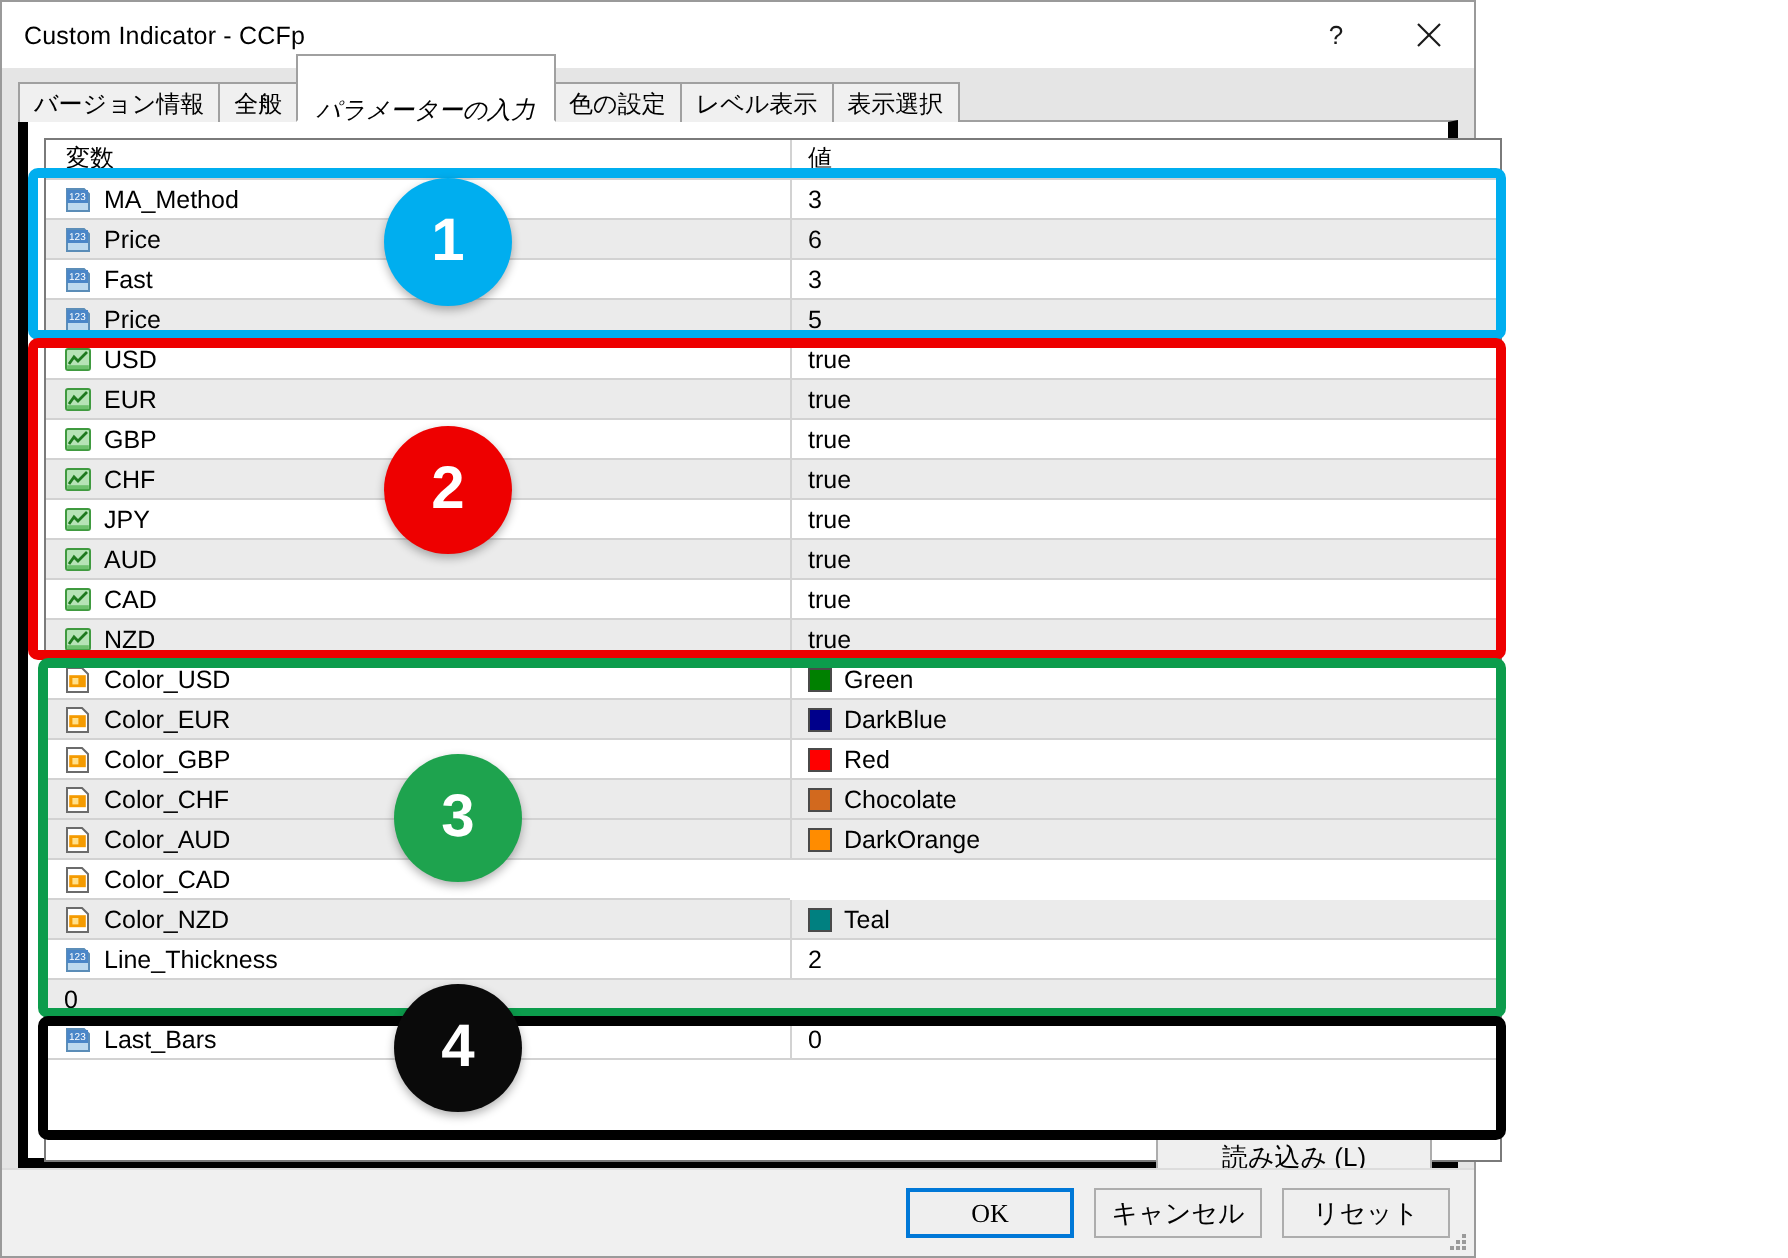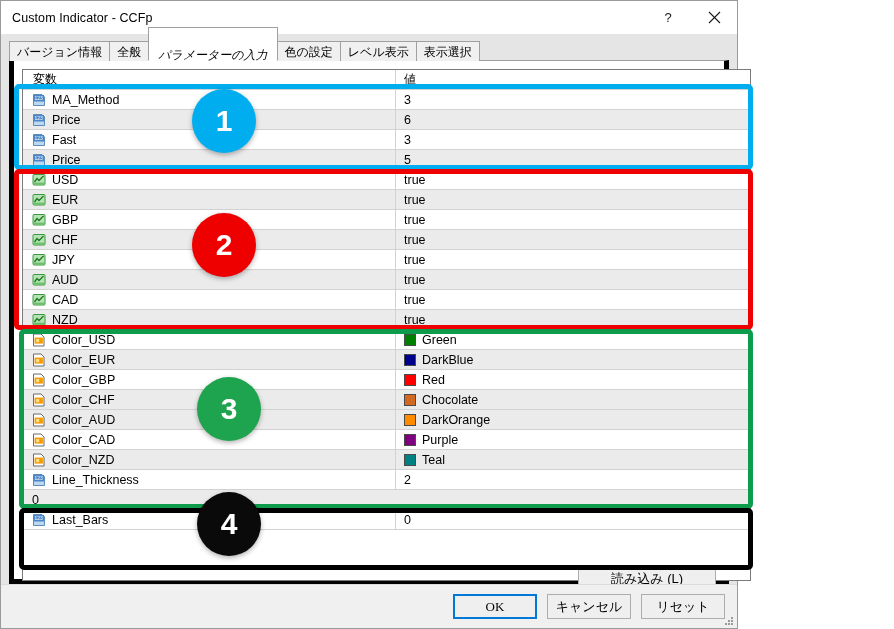--- a/index.html
+++ b/index.html
@@ -464,24 +464,20 @@
           <div class="row">
             <div class="cell-var">
               <span class="ico">
                 <svg width="14" height="14" viewBox="0 0 14 14">
                   <path d="M1.5 1 h7.5 l3 3 v9 h-10.5 z" fill="#ffffff" stroke="#6b6b6b" stroke-width="1"></path>
                   <rect x="2.6" y="4.6" width="8.3" height="6" fill="#f59b00"></rect>
                   <rect x="4.2" y="6" width="3" height="3.2" fill="#ffe08a"></rect>
                 </svg>
               </span>
               <span class="lbl">Color_CAD</span>
-            </div>
-            <div class="cell-val">
-              <span class="swatch" style="background: rgb(128, 0, 128);"></span>
-              <span>Purple</span>
             </div>
           </div>
           <div class="row alt">
             <div class="cell-var">
               <span class="ico">
                 <svg width="14" height="14" viewBox="0 0 14 14">
                   <path d="M1.5 1 h7.5 l3 3 v9 h-10.5 z" fill="#ffffff" stroke="#6b6b6b" stroke-width="1"></path>
                   <rect x="2.6" y="4.6" width="8.3" height="6" fill="#f59b00"></rect>
                   <rect x="4.2" y="6" width="3" height="3.2" fill="#ffe08a"></rect>
                 </svg>

